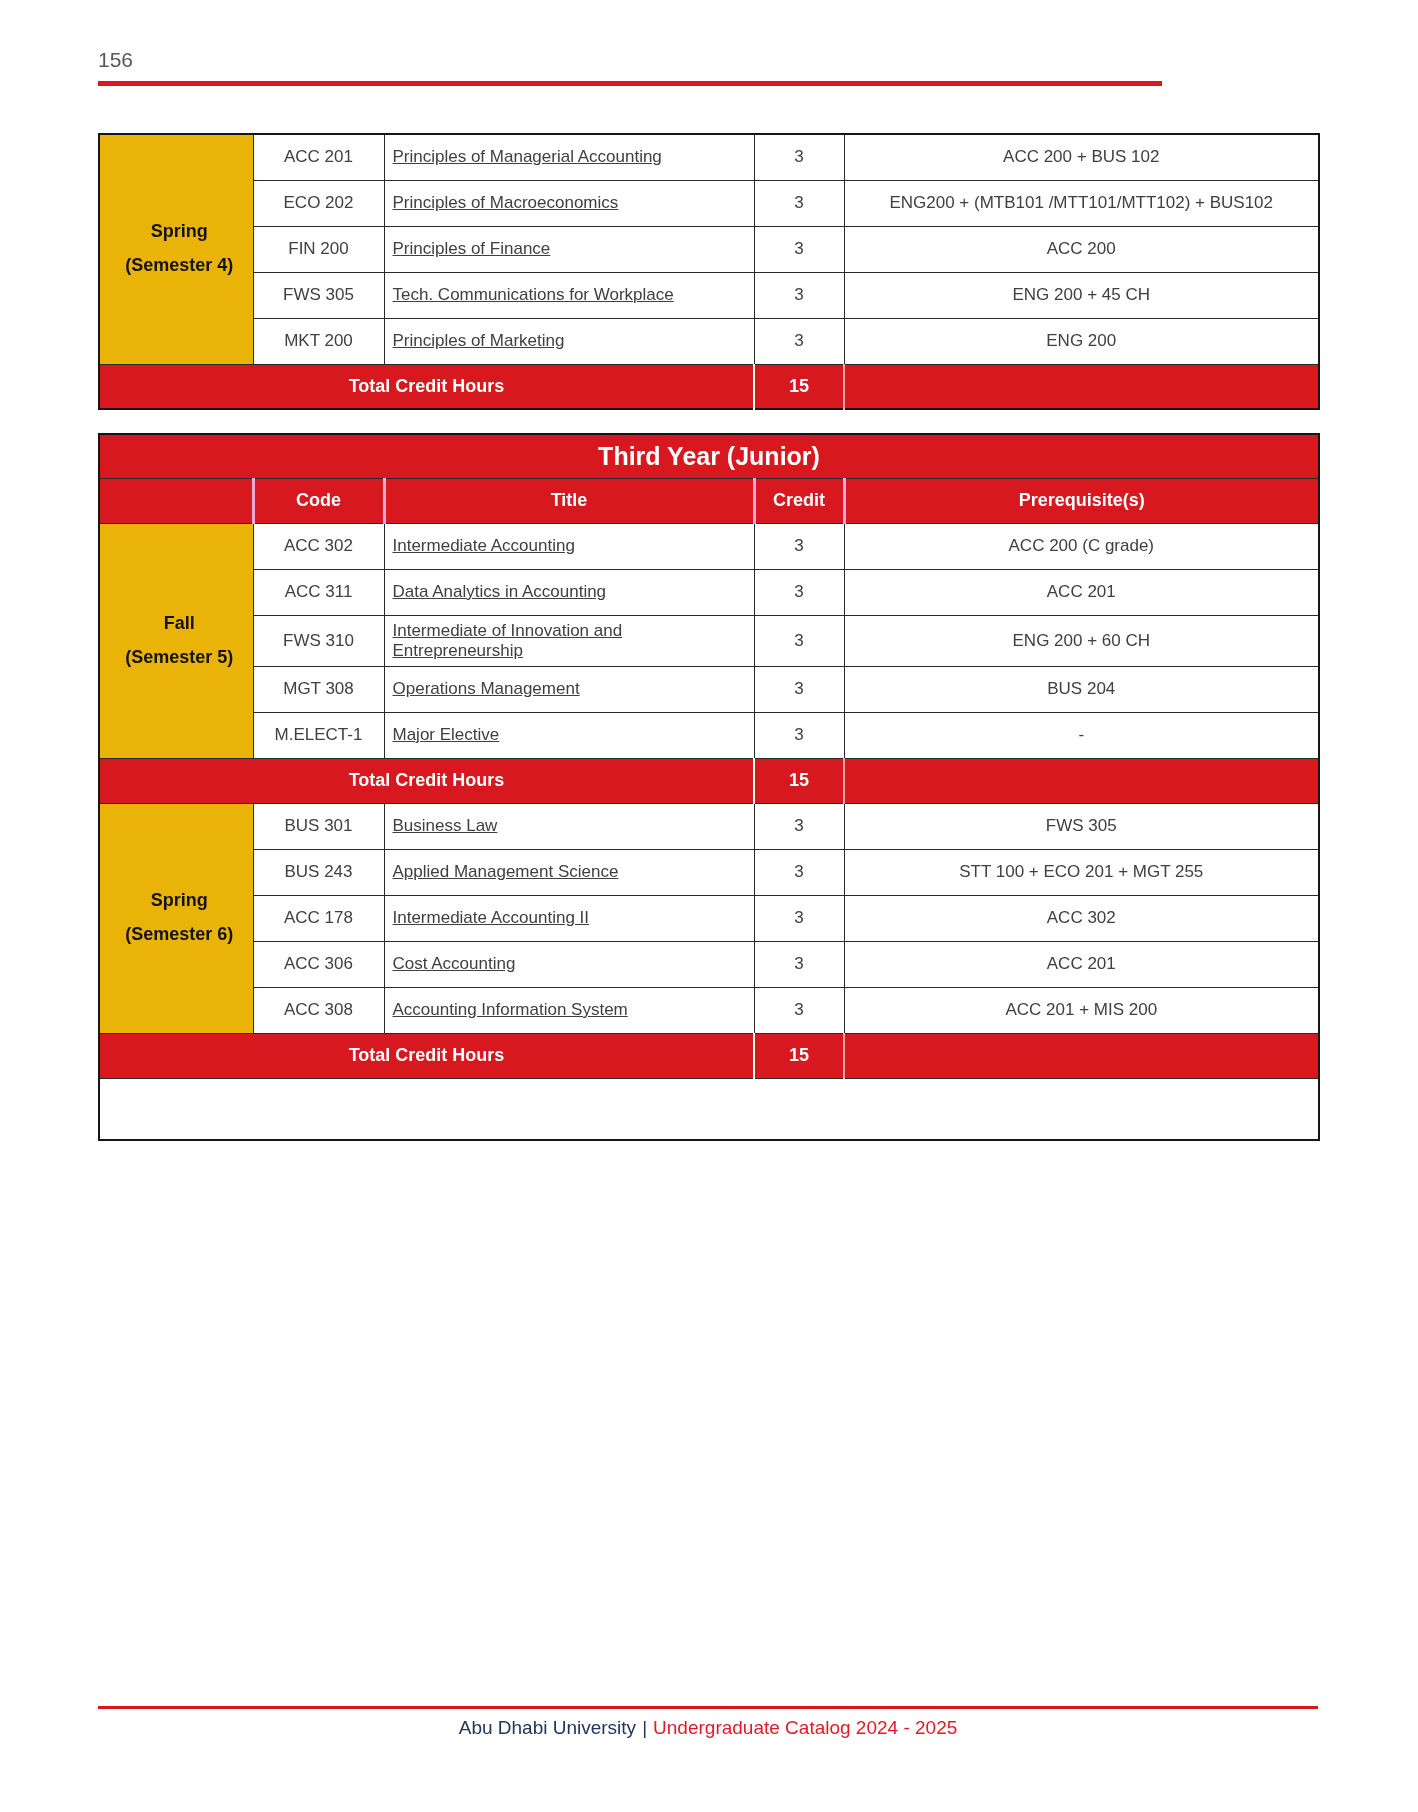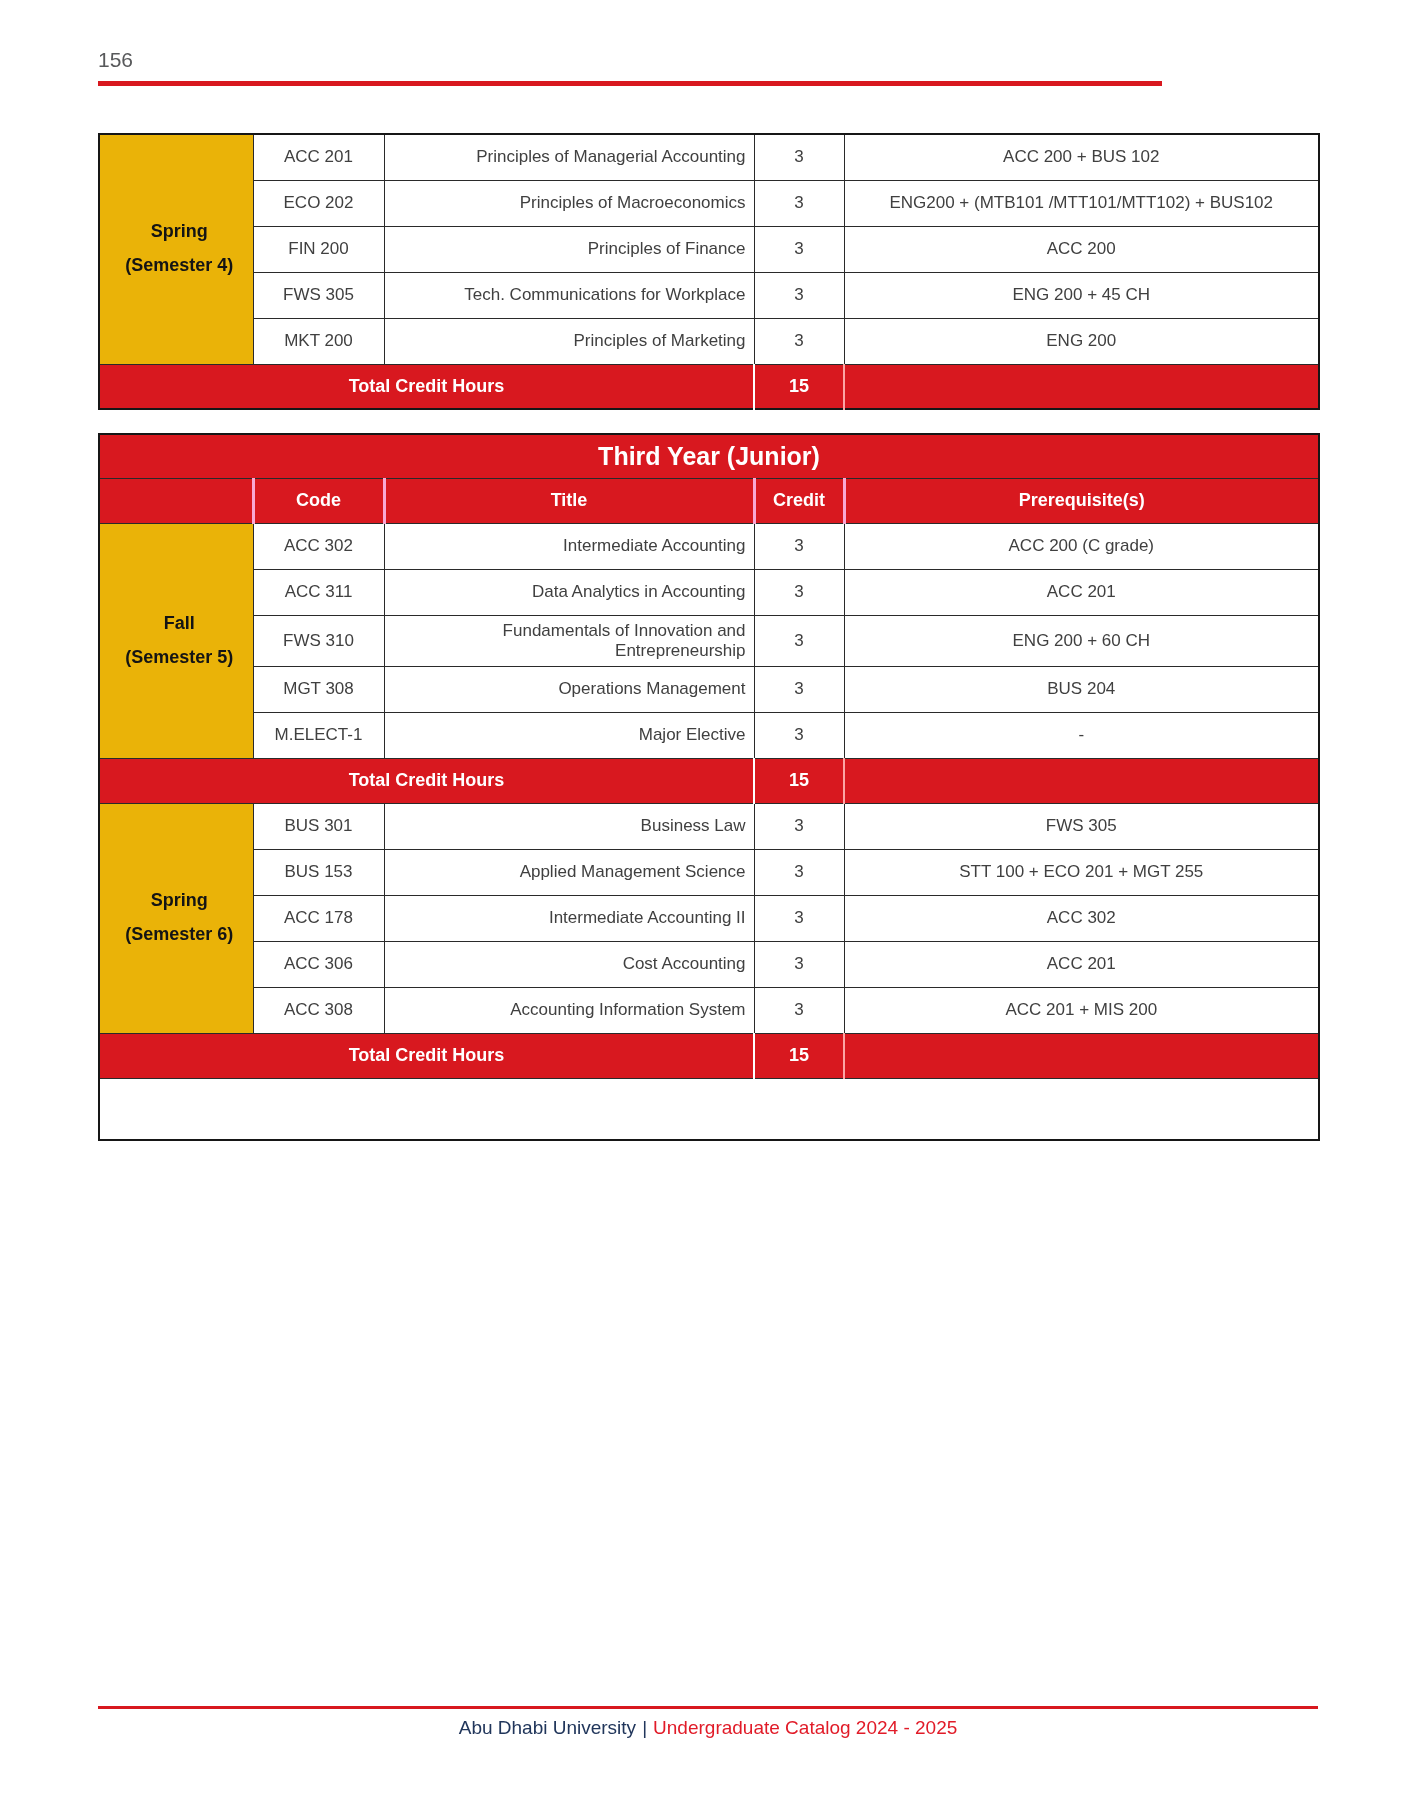--- a/index.html
+++ b/index.html
@@ -32,21 +32,21 @@
   table.t2{margin-top:23px;}
   td{
     border:1px solid var(--line-dark);
     font-size:17px;
     color:var(--text);
     text-align:center;
     padding:5px 8px;
     height:46px;
     overflow:hidden;
   }
-  td.title{text-align:right;padding-right:8px;}
+  td.title{text-align:left;padding-right:8px;text-decoration:underline;}
   td.sem{
     font-weight:bold;color:#141414;font-size:18px;background:#eab308;padding-left:14px;
   }
   td.sem .sem-line{line-height:1.1;}
   td.sem .sem-line + .sem-line{margin-top:14px;}
   tr.year-row td{
     background:var(--red);color:#fff;font-weight:bold;font-size:25px;height:44px;
   }
   tr.head-row td{
     background:var(--red);color:#fff;font-weight:bold;font-size:18px;height:45px;
@@ -156,21 +156,21 @@
           <td class="prereq">ACC 200 (C grade)</td>
         </tr>
         <tr>
           <td>ACC 311</td>
           <td class="title">Data Analytics in Accounting</td>
           <td>3</td>
           <td class="prereq">ACC 201</td>
         </tr>
         <tr>
           <td>FWS 310</td>
-          <td class="title">Fundamentals of Innovation and Entrepreneurship</td>
+          <td class="title">Intermediate of Innovation and Entrepreneurship</td>
           <td>3</td>
           <td class="prereq">ENG 200 + 60 CH</td>
         </tr>
         <tr>
           <td>MGT 308</td>
           <td class="title">Operations Management</td>
           <td>3</td>
           <td class="prereq">BUS 204</td>
         </tr>
         <tr>
@@ -189,21 +189,21 @@
           <td class="sem" rowspan="5">
             <div class="sem-line">Spring</div>
             <div class="sem-line">(Semester 6)</div>
           </td>
           <td>BUS 301</td>
           <td class="title">Business Law</td>
           <td>3</td>
           <td class="prereq">FWS 305</td>
         </tr>
         <tr>
-          <td>BUS 153</td>
+          <td>BUS 243</td>
           <td class="title">Applied Management Science</td>
           <td>3</td>
           <td class="prereq">STT 100 + ECO 201 + MGT 255</td>
         </tr>
         <tr>
           <td>ACC 178</td>
           <td class="title">Intermediate Accounting II</td>
           <td>3</td>
           <td class="prereq">ACC 302</td>
         </tr>

